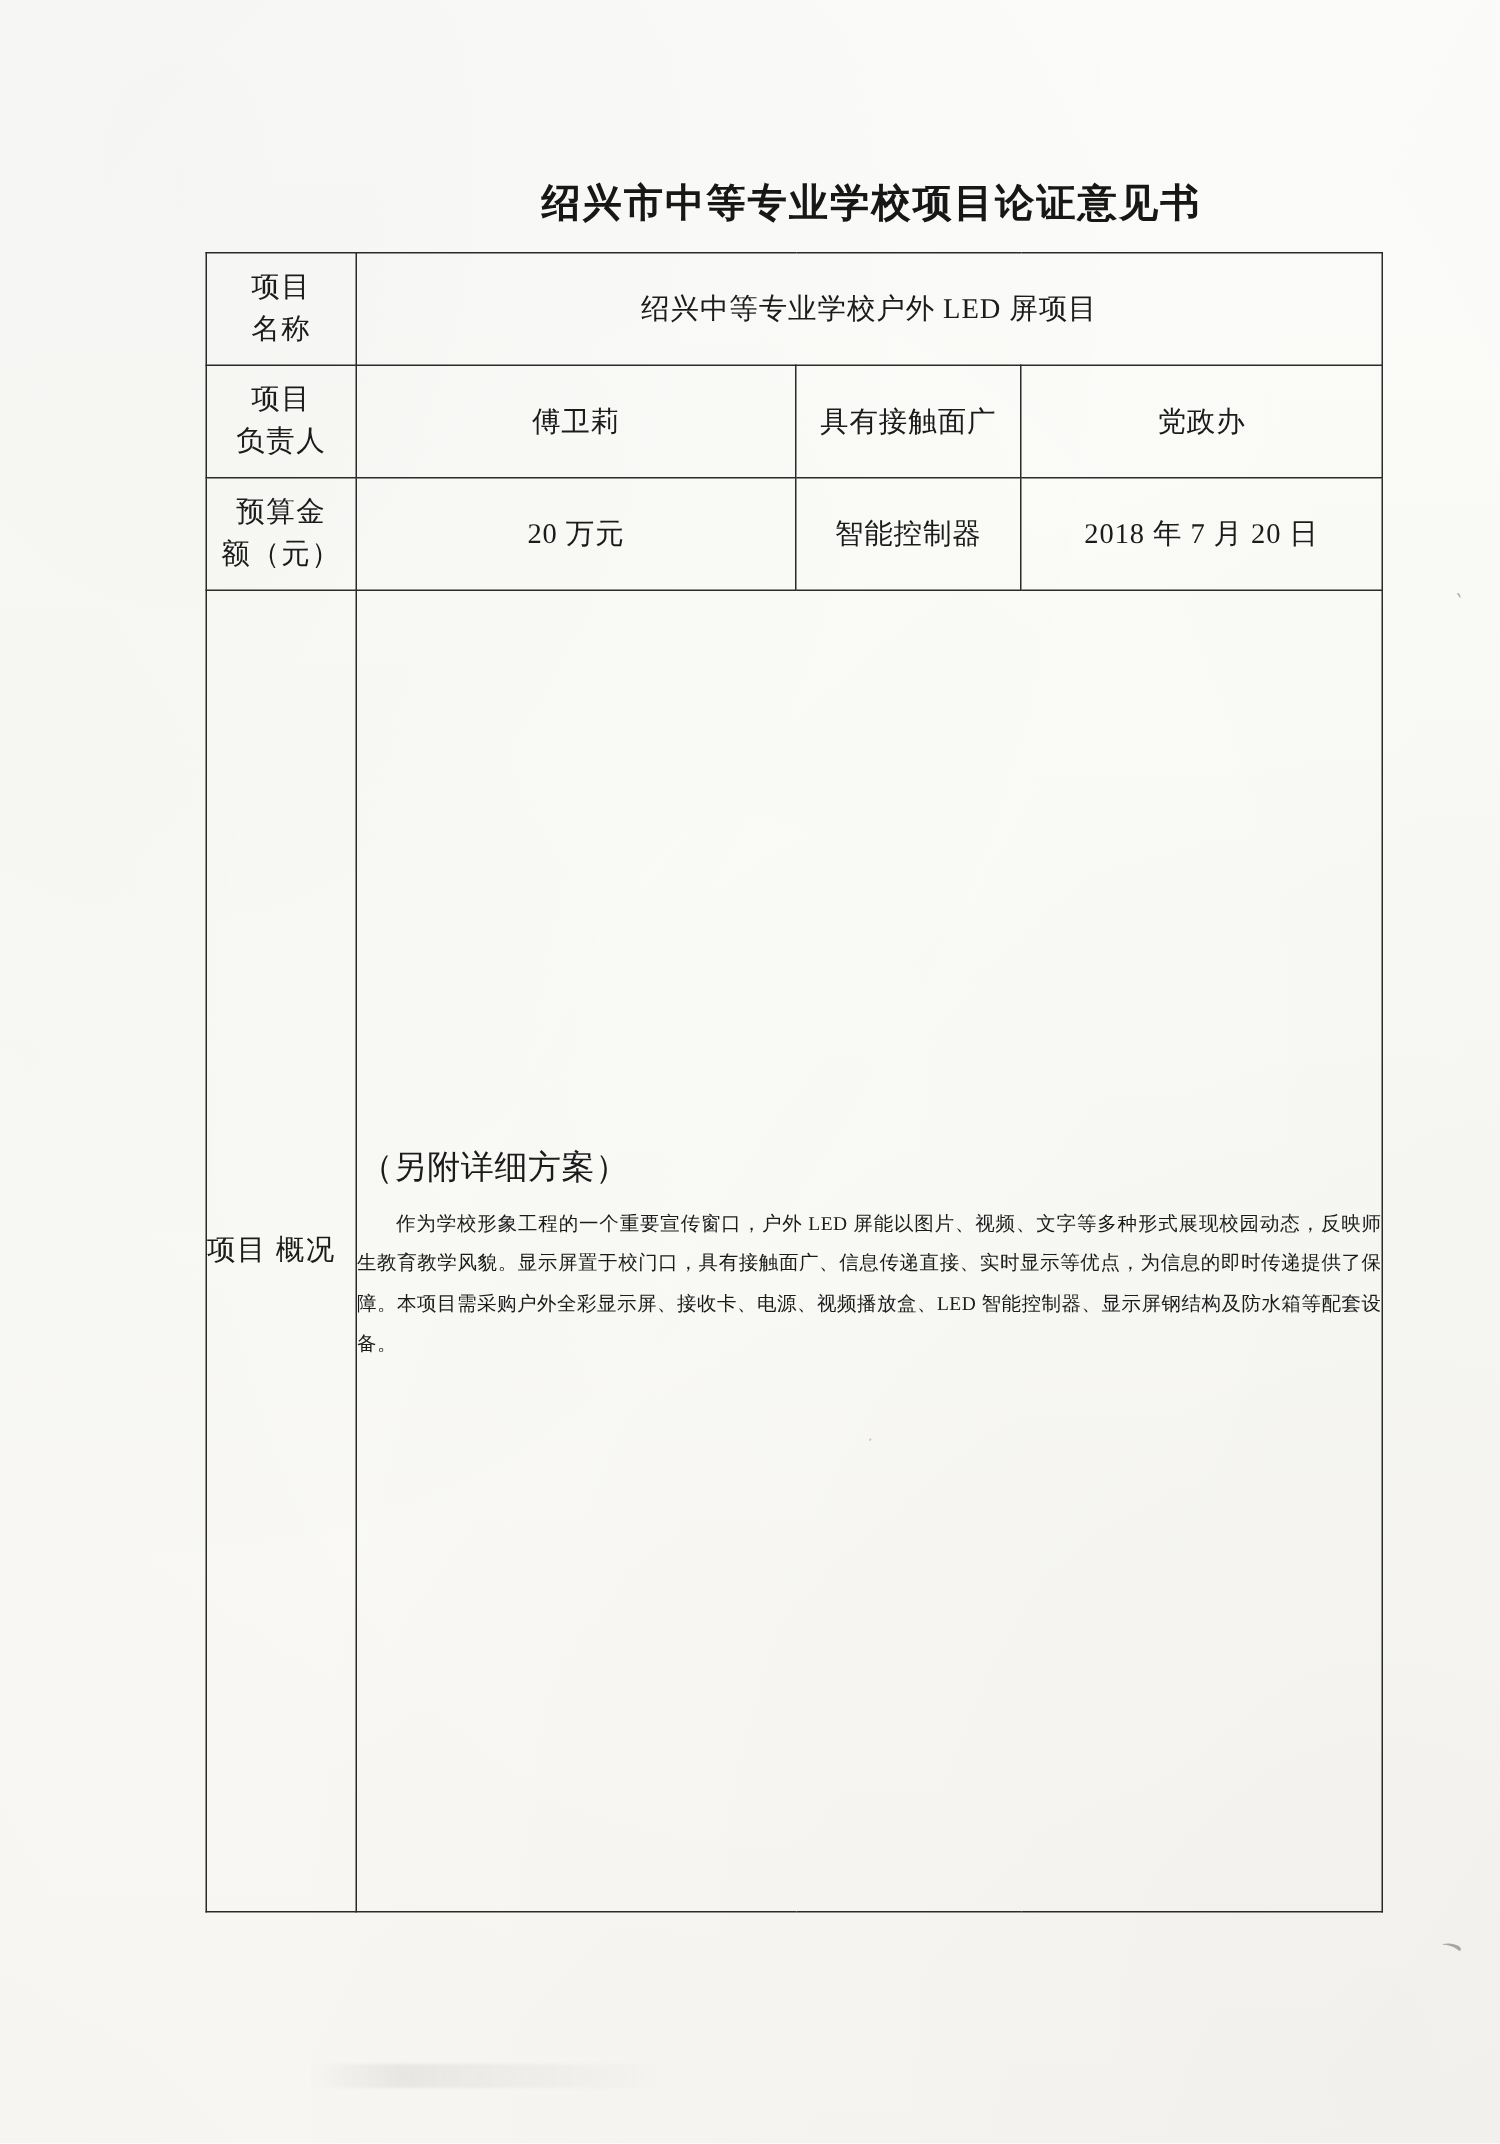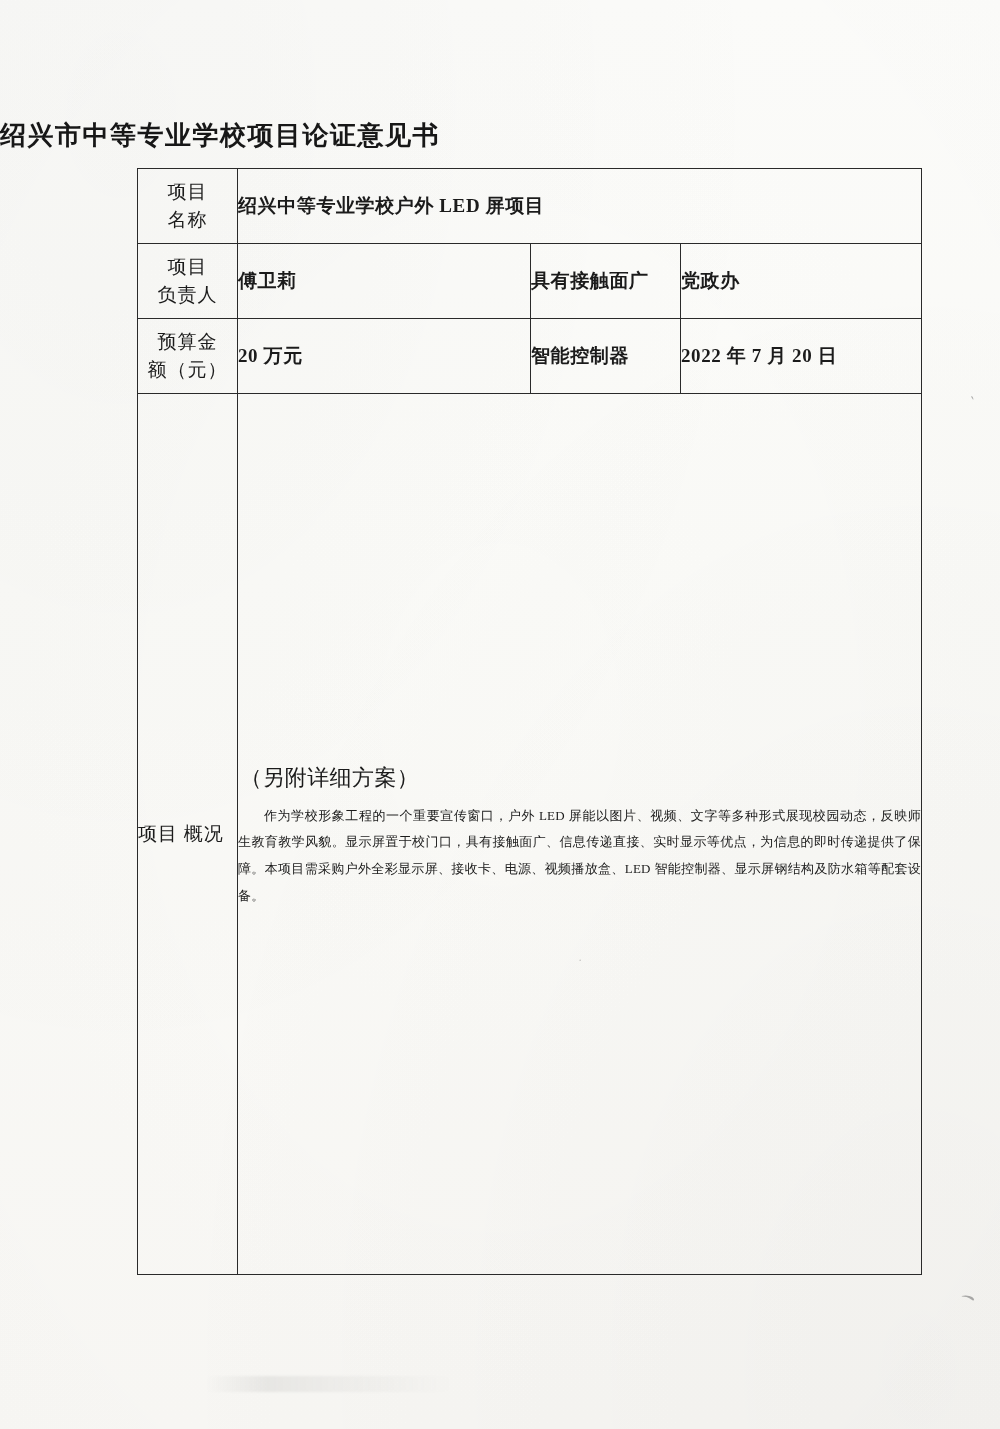--- a/index.html
+++ b/index.html
@@ -28,21 +28,21 @@
     background:
       radial-gradient(ellipse at 12% 8%, rgba(0,0,0,0.020), rgba(0,0,0,0) 55%),
       radial-gradient(ellipse at 92% 96%, rgba(0,0,0,0.025), rgba(0,0,0,0) 60%),
       radial-gradient(ellipse at 50% 50%, rgba(255,255,255,0.0), rgba(0,0,0,0.012) 100%);
   }
   .doc-title {
     position: absolute;
     top: 118px;
     left: 0;
     width: 801px;
-    text-align: left;
+    text-align: right;
     font-family: "Liberation Sans", "DejaVu Sans", sans-serif;
     font-weight: bold;
     font-size: 26px;
     letter-spacing: 1.5px;
     color: #171717;
   }
   table.form {
     position: absolute;
     top: 168px;
     left: 137px;
@@ -59,24 +59,24 @@
   }
   .lbl {
     text-align: center;
     line-height: 1.45;
     padding: 8px 4px;
     font-size: 19px;
     letter-spacing: 1px;
   }
   .lbl .l2 { display: block; }
   .val-center {
+    text-align: center;
     padding: 10px 6px;
     font-size: 19px;
     letter-spacing: 0.6px;
-    font-weight: bold;
   }
   .row-name td { height: 74px; }
   .row-owner td { height: 74px; }
   .row-budget td { height: 74px; }
   .row-body td { height: 880px; vertical-align: top; }
 
   .label-overview {
     text-align: left;
     vertical-align: middle !important;
     line-height: 1.6;
@@ -155,21 +155,21 @@
         <td class="val-center">党政办</td>
       </tr>
 
       <tr class="row-budget">
         <td class="lbl">
           <span class="l2">预算金</span>
           <span class="l2">额（元）</span>
         </td>
         <td class="val-center">20 万元</td>
         <td class="val-center">智能控制器</td>
-        <td class="val-center">2022 年 7 月 20 日</td>
+        <td class="val-center">2018 年 7 月 20 日</td>
       </tr>
 
       <tr class="row-body">
         <td class="label-overview">
           <span class="l2">项目</span>
           <span class="l2">概况</span>
         </td>
         <td class="body-cell" colspan="3">
           <div class="body-note">（另附详细方案）</div>
           <p class="body-para">作为学校形象工程的一个重要宣传窗口，户外 LED 屏能以图片、视频、文字等多种形式展现校园动态，反映师生教育教学风貌。显示屏置于校门口，具有接触面广、信息传递直接、实时显示等优点，为信息的即时传递提供了保障。本项目需采购户外全彩显示屏、接收卡、电源、视频播放盒、LED 智能控制器、显示屏钢结构及防水箱等配套设备。</p>

